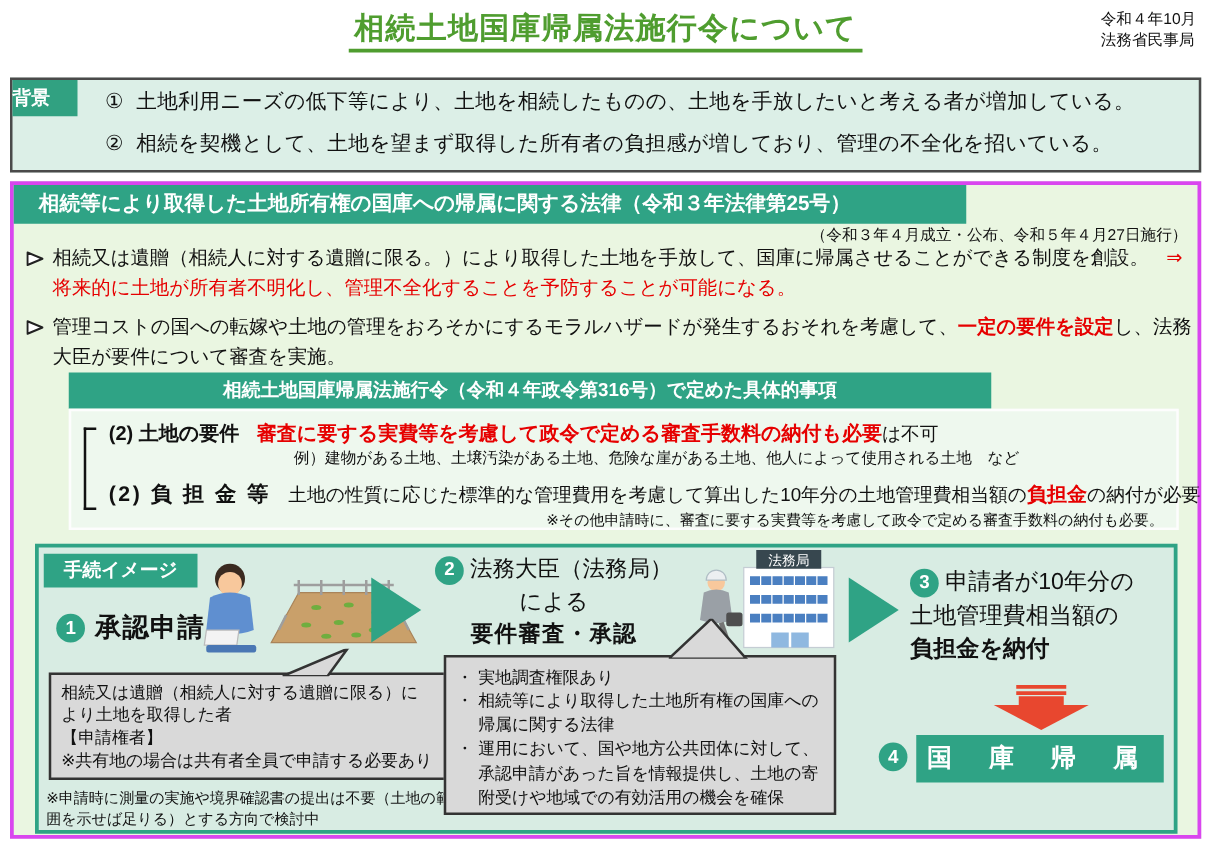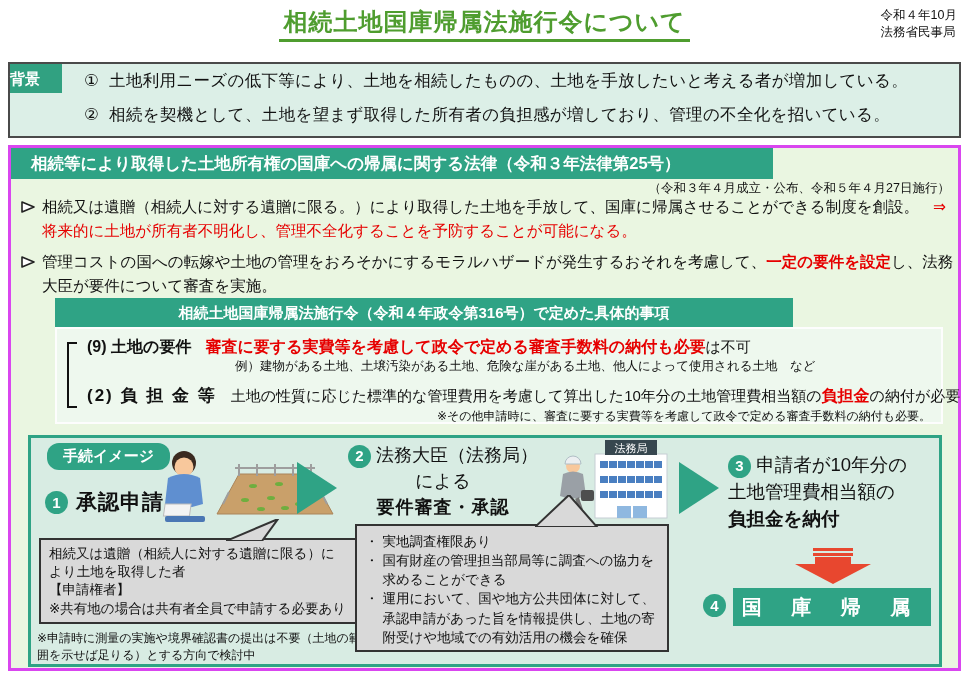--- a/index.html
+++ b/index.html
@@ -41,22 +41,22 @@
   .ord-label{font-weight:bold;font-size:16px;margin-right:14px;}
   #ord-item2-label{font-size:17px;letter-spacing:2px;}
   .ord-text{font-size:15px;}
   #ord-item1-red{font-size:16px;}
   #ord-example{font-size:12.5px;padding-left:148px;margin-top:0;}
   #ord-row2{margin-top:9px;}
   #ord-note{text-align:right;font-size:12px;margin-top:1px;}
   
   #proc-box{position:absolute;left:17px;top:287px;width:908px;height:226px;background:#d8ece3;
             border:3px solid #2fa385;}
-  #proc-label{position:absolute;left:16px;top:5px;background:#2fa385;color:#fff;font-size:15px;
-              font-weight:bold;padding:4px 16px;border-radius:12px;}
+  #proc-label{position:absolute;left:4px;top:5px;background:#2fa385;color:#fff;font-size:15px;
+              font-weight:bold;padding:4px 16px;}
   .numc{display:inline-flex;align-items:center;justify-content:center;width:23px;height:23px;
         border-radius:50%;background:#2fa385;color:#fff;font-size:15px;font-weight:bold;
         flex:0 0 auto;vertical-align:middle;}
   #step1{position:absolute;left:14px;top:50px;display:flex;align-items:center;gap:8px;}
   #step1-title{font-size:21px;font-weight:bold;letter-spacing:1px;}
   #person-illus{position:absolute;left:124px;top:10px;}
   #plot-illus{position:absolute;left:184px;top:24px;}
   .flow-arrow{position:absolute;width:0;height:0;border-left:40px solid #2fa385;
               border-top:26px solid transparent;border-bottom:26px solid transparent;}
   #flow-arrow-1{left:266px;top:24px;} #flow-arrow-2{left:648px;top:24px;}
@@ -118,21 +118,21 @@
           <polygon points="1,2 13,7 1,12" fill="#fff" stroke="#222" stroke-width="1.6" stroke-linejoin="round"></polygon>
         </svg>
       <div><span>管理コストの国への転嫁や土地の管理をおろそかにするモラルハザードが発生するおそれを考慮して、</span><span class="red-b">一定の要件を設定</span><span>し、法務大臣が要件について審査を実施。</span></div>
     </div>
 
     <div id="ord-box">
       <div id="ord-band">相続土地国庫帰属法施行令（令和４年政令第316号）で定めた具体的事項</div>
       <div id="ord-content">
         <div id="ord-bracket"></div>
         <div class="ord-row">
-          <span class="ord-label">(9) 土地の要件</span><span id="ord-item1-red" class="red-b">審査に要する実費等を考慮して政令で定める審査手数料の納付も必要</span><span class="ord-text">は不可</span>
+          <span class="ord-label">(2) 土地の要件</span><span id="ord-item1-red" class="red-b">審査に要する実費等を考慮して政令で定める審査手数料の納付も必要</span><span class="ord-text">は不可</span>
         </div>
         <div id="ord-example">例）建物がある土地、土壌汚染がある土地、危険な崖がある土地、他人によって使用される土地　など</div>
         <div id="ord-row2" class="ord-row">
           <span id="ord-item2-label" class="ord-label">(2) 負 担 金 等</span><span class="ord-text">土地の性質に応じた標準的な管理費用を考慮して算出した10年分の土地管理費相当額の</span><span class="red-b">負担金</span><span class="ord-text">の納付が必要</span>
         </div>
         <div id="ord-note">※その他申請時に、審査に要する実費等を考慮して政令で定める審査手数料の納付も必要。</div>
       </div>
     </div>
 
     <div id="proc-box">
@@ -239,21 +239,21 @@
       <div id="authority-box" class="callout">
         <svg id="authority-pointer" width="66" height="32" viewBox="0 0 66 32">
             <polygon points="0,32 34,0 62,32" fill="#d9d9d9" stroke="#333" stroke-width="2"></polygon>
           </svg>
         <div class="auth-li">
             <span>・</span>
             <span>実地調査権限あり</span>
           </div>
         <div class="auth-li">
             <span>・</span>
-            <span>国有財産の管理担当部局等に調査への協力を求めることができる</span>
+            <span>相続等により取得した土地所有権の国庫への帰属に関する法律</span>
           </div>
         <div class="auth-li">
             <span>・</span>
             <span>運用において、国や地方公共団体に対して、承認申請があった旨を情報提供し、土地の寄附受けや地域での有効活用の機会を確保</span>
           </div>
       </div>
 
       <svg id="down-arrow" width="84" height="36" viewBox="0 0 84 36">
         <rect x="22" y="0" width="40" height="3" fill="#e8472f"></rect>
         <rect x="22" y="5" width="40" height="3" fill="#e8472f"></rect>

